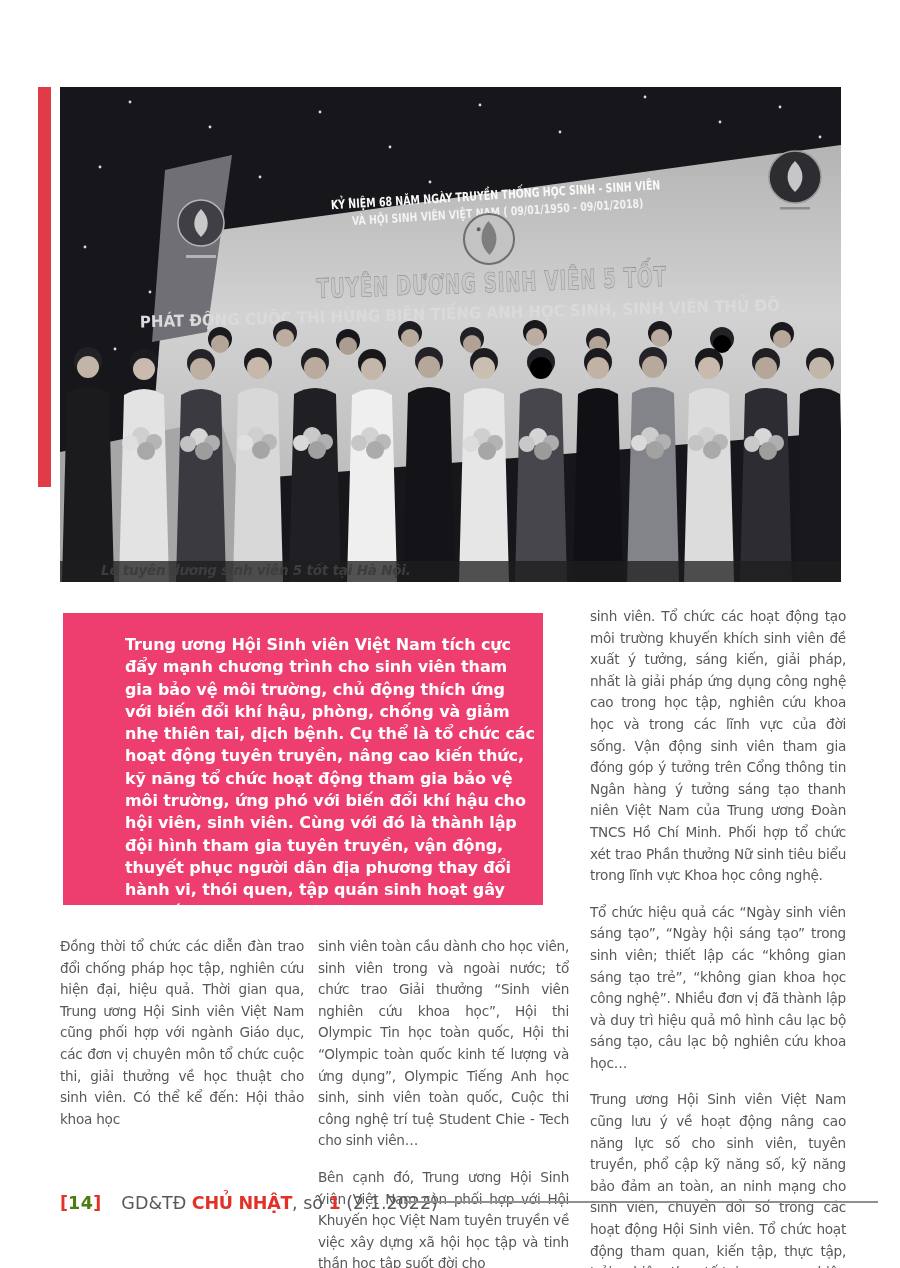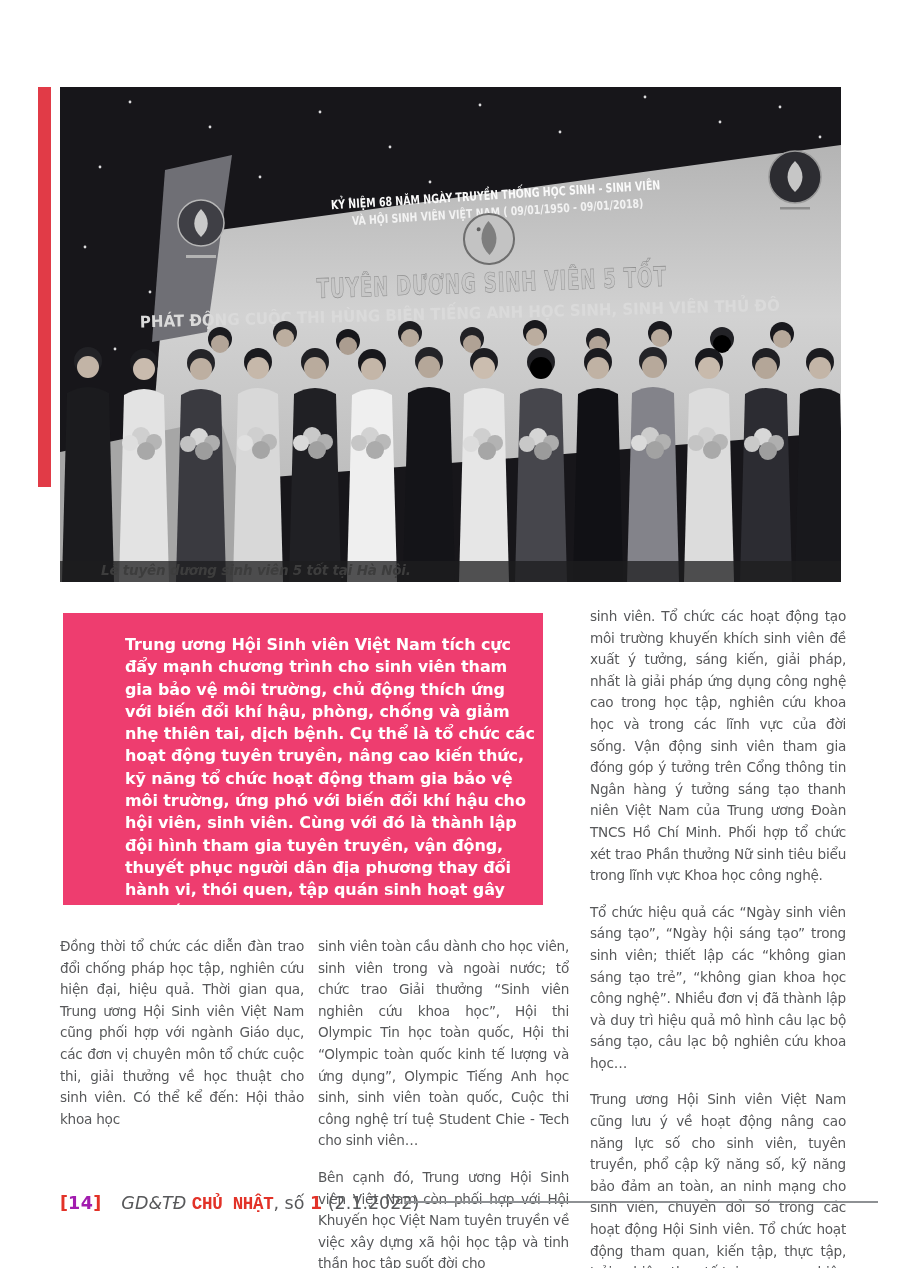--- a/index.html
+++ b/index.html
@@ -15,23 +15,23 @@
   .quote-text{margin:0;padding:21px 8px 0 62px;color:#ffffff;font-weight:bold;
         font-size:16px;line-height:22.3px;text-align:left;letter-spacing:-0.1px;}
   .col{position:absolute;color:#57585a;font-size:13.6px;line-height:21.6px;text-align:justify;
         letter-spacing:-0.25px;}
   .col p{margin:0 0 15px 0;}
   .col-left{left:60px;top:936px;width:244px;}
   .col-middle{left:318px;top:936px;width:251px;}
   .col-right{left:590px;top:606px;width:256px;}
   .footer{position:absolute;left:60px;top:1193px;font-size:17.5px;color:#58595b;white-space:nowrap;}
   .footer .bracket{font-weight:bold;}
-  .footer .pagenum{font-weight:bold;color:#a21caf;letter-spacing:0.5px;text-align:center;}
-  .footer .brand{margin-left:20px;font-style:italic;}
-  .footer .edition{font-weight:bold;letter-spacing:-0.3px;font-family:Liberation Mono, monospace;}
+  .footer .pagenum{font-weight:bold;color:#4d7c0f;letter-spacing:0.5px;text-align:center;}
+  .footer .brand{margin-left:20px;}
+  .footer .edition{font-weight:bold;letter-spacing:-0.3px;}
   .footer .issue-number{font-weight:bold;}
   .footer-rule{position:absolute;left:405px;top:1201px;width:473px;height:2px;background:#8e9194;}
 </style>
 </head>
 <body>
 
 <div class="page">
 
   <div class="accent-stripe" style="background:#e13b47;"></div>
 

